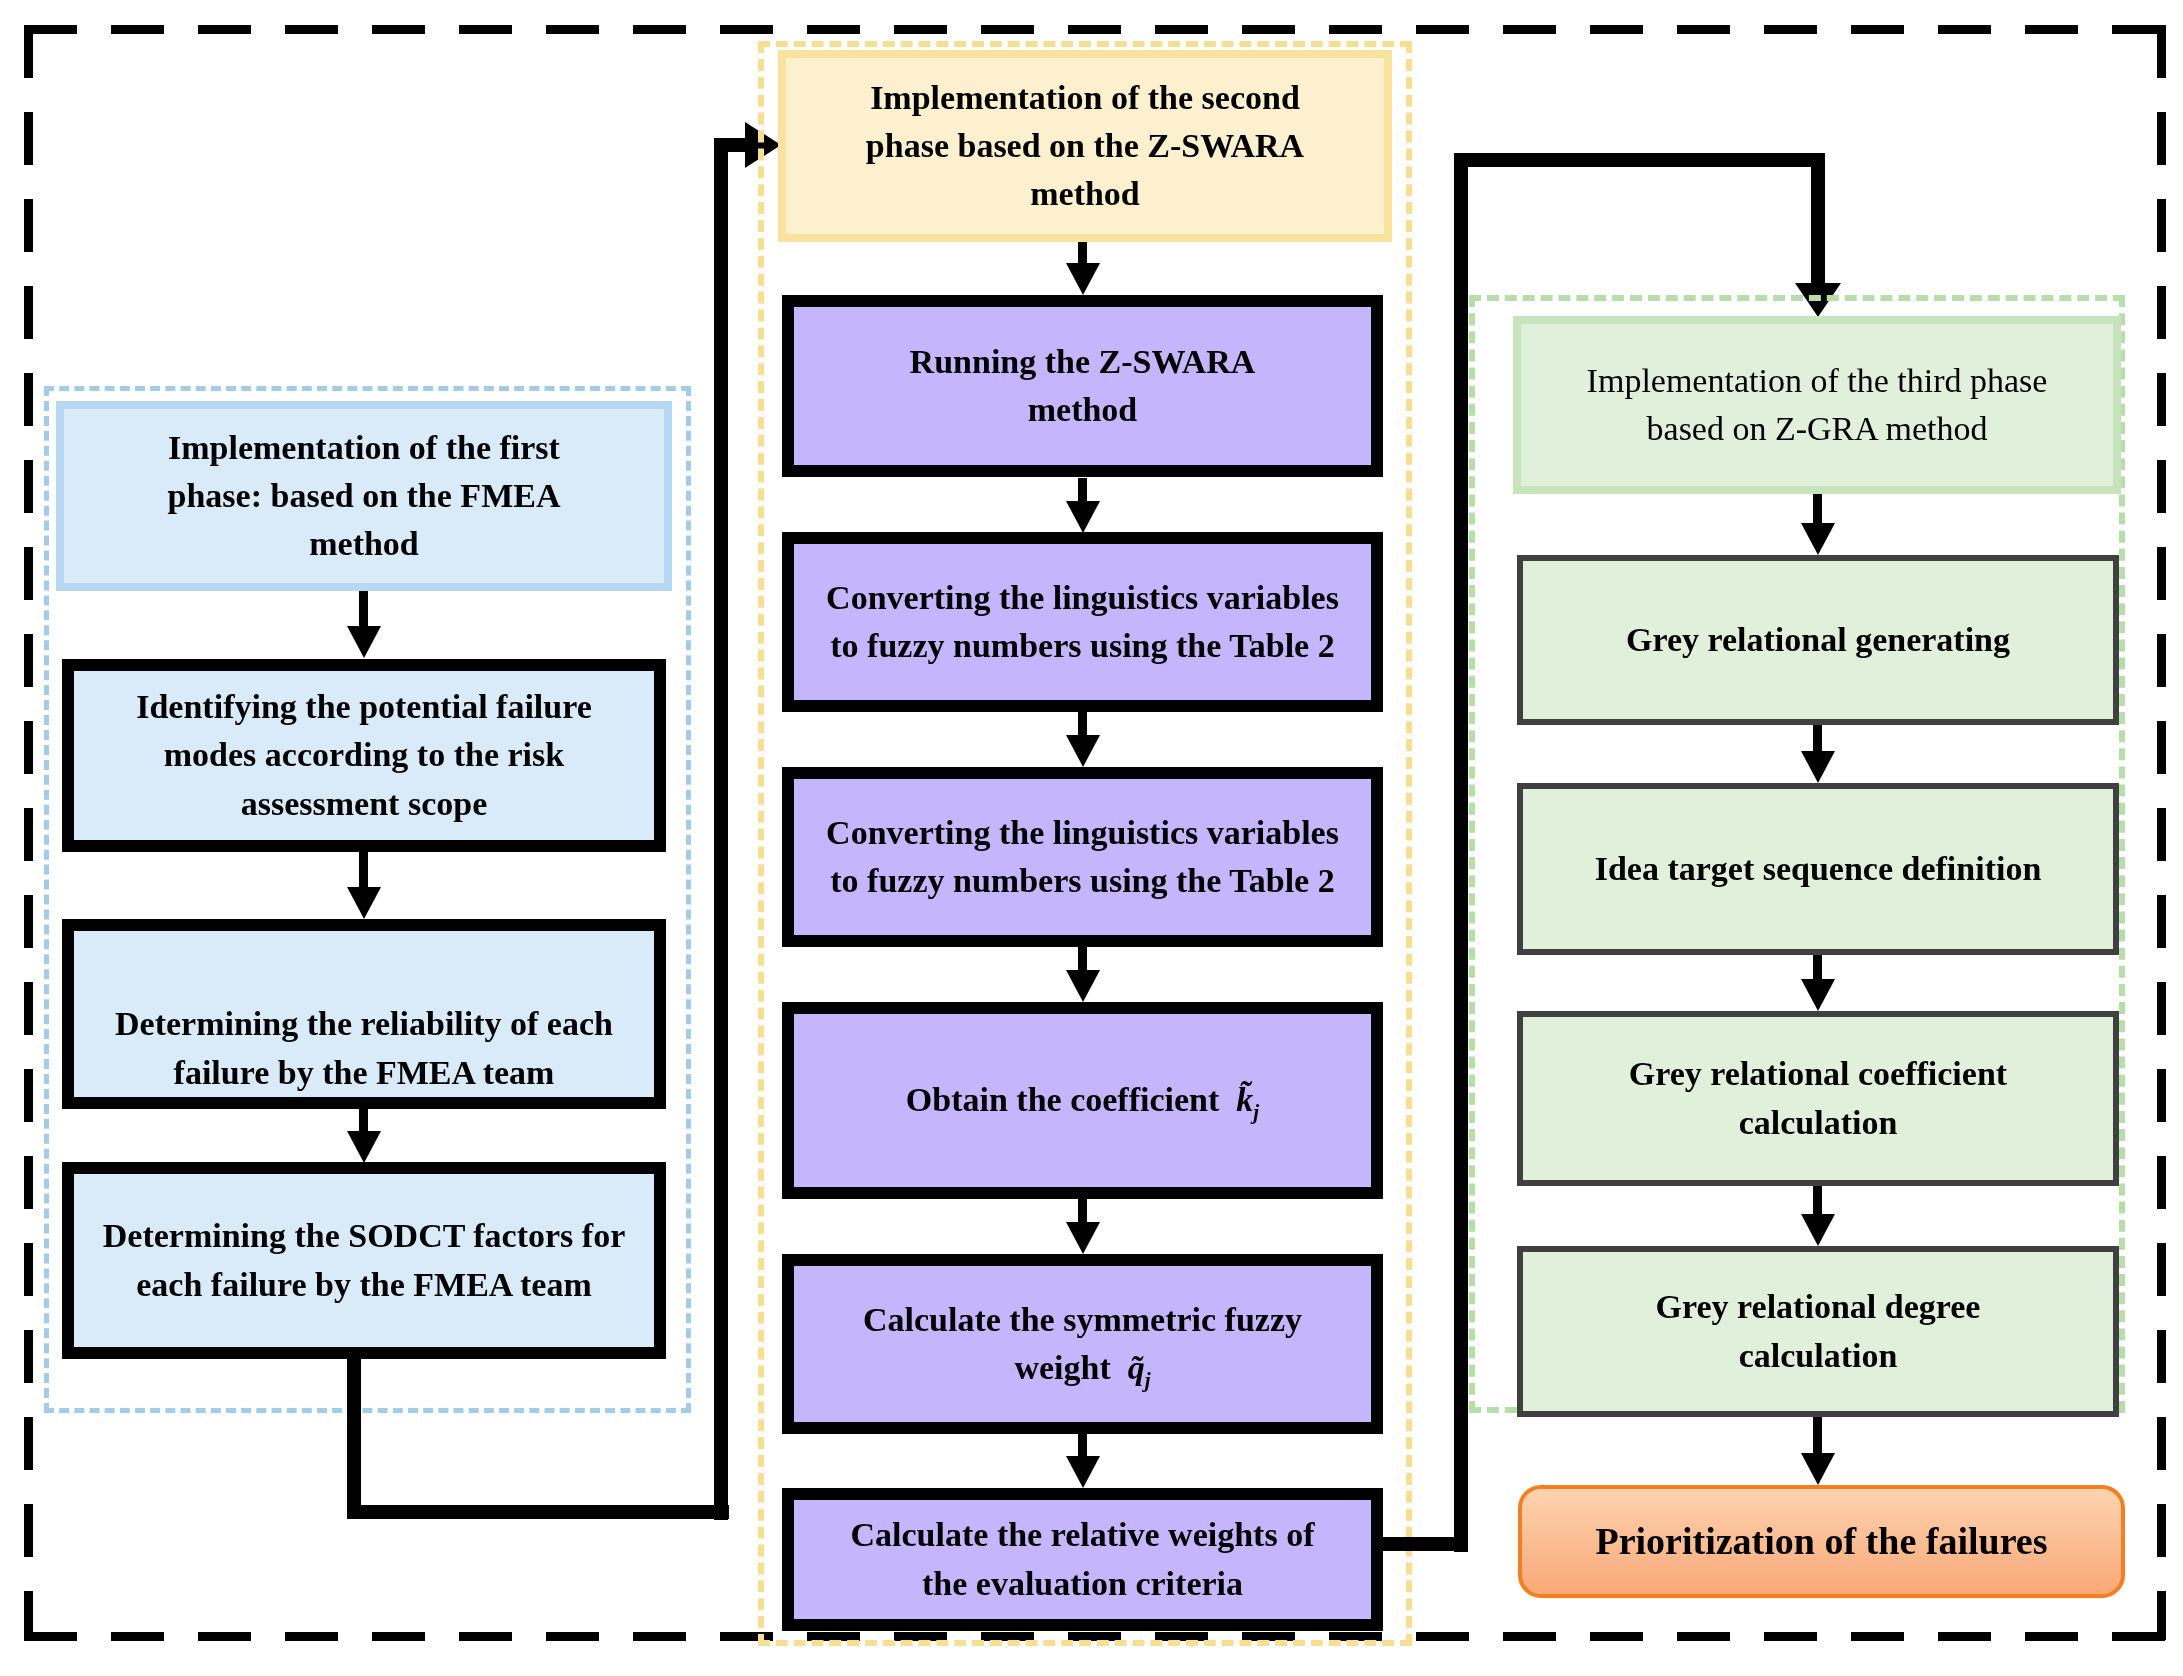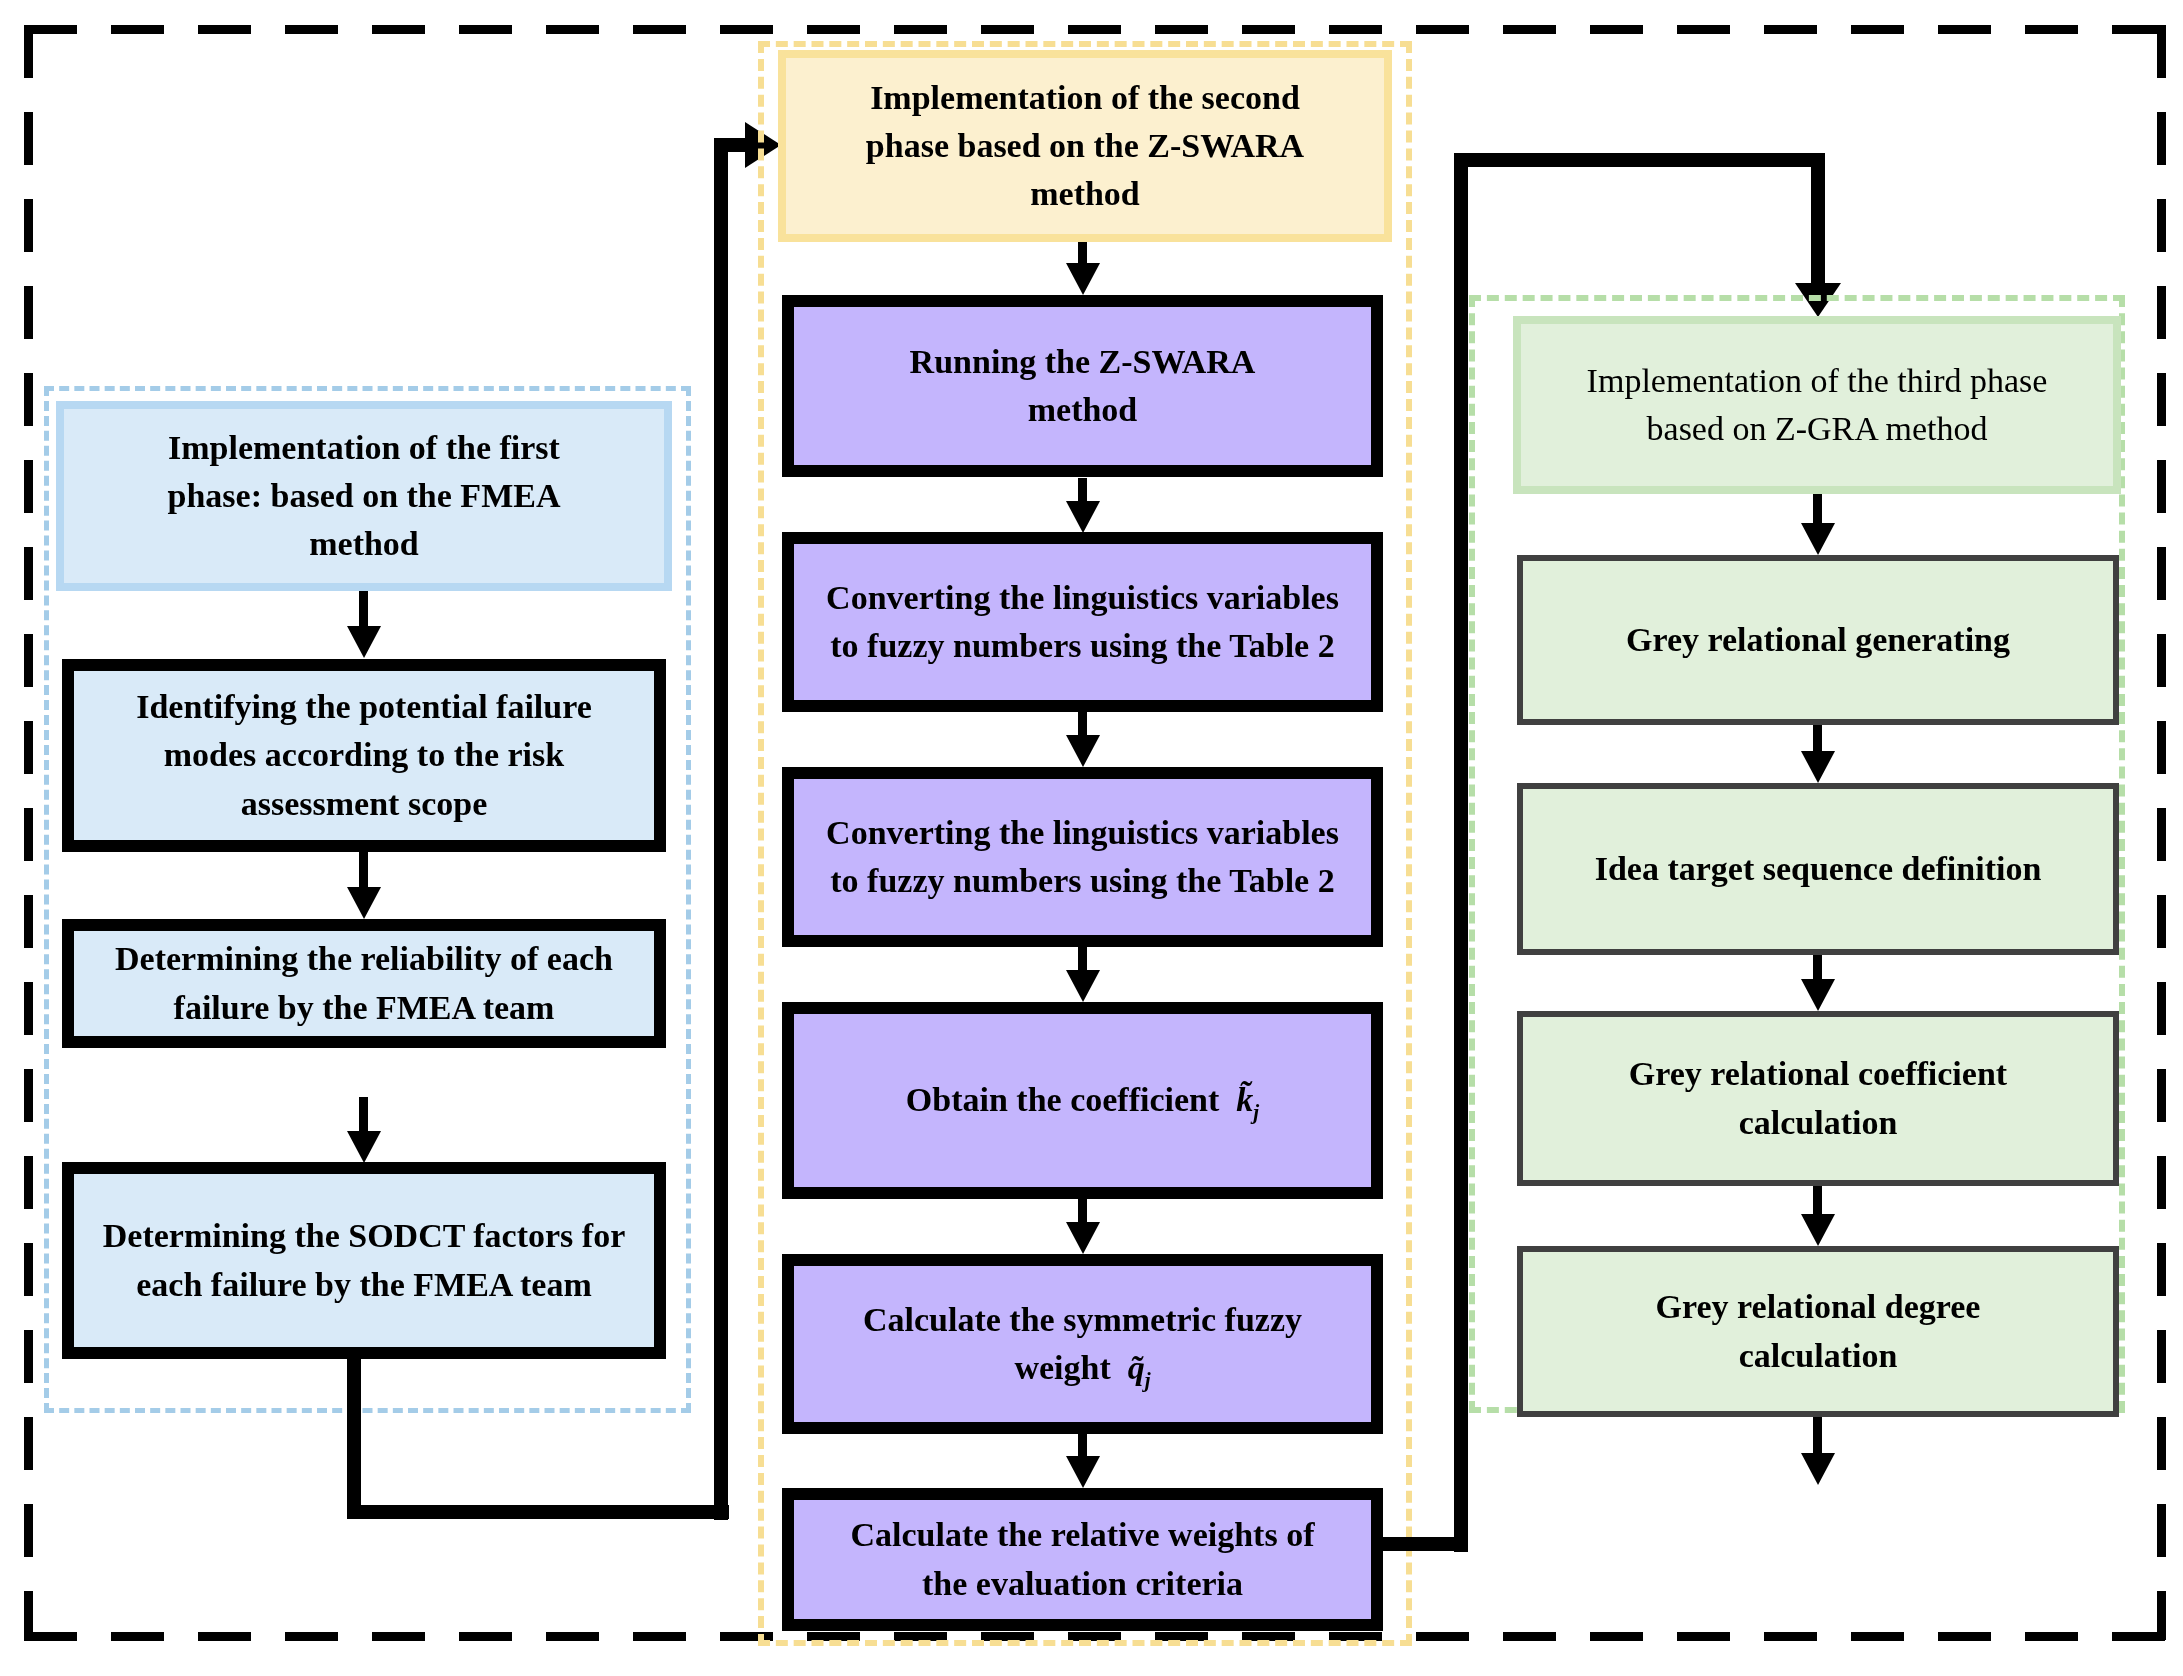--- a/index.html
+++ b/index.html
@@ -67,21 +67,21 @@
 
   <div class="node b-blue" style="left:62px;top:659px;width:604px;height:193px;padding:0 30px;">
     <span>Identifying the potential failure modes according to the risk assessment scope</span>
   </div>
 
   <div class="arrow-down" style="left:346px;top:852px;height:67px;">
     <div class="stem"></div>
     <div class="head"></div>
   </div>
 
-  <div class="node b-blue" style="left:62px;top:919px;width:604px;height:129px;padding:0 25px;">
+  <div class="node b-blue" style="left:62px;top:919px;width:604px;height:190px;padding:0 25px;align-items:flex-end;">
     <span>Determining the reliability of each failure by the FMEA team</span>
   </div>
 
   <div class="arrow-down" style="left:346px;top:1097px;height:66px;">
     <div class="stem"></div>
     <div class="head"></div>
   </div>
 
   <div class="node b-blue" style="left:62px;top:1162px;width:604px;height:197px;padding:0 19px;">
     <span>Determining the SODCT factors for each failure by the FMEA team</span>
@@ -205,15 +205,18 @@
 
   <div class="node b-green" style="left:1517px;top:1246px;width:602px;height:171px;padding:0 94px;text-align:center;">
     <span>Grey relational degree calculation</span>
   </div>
 
   <div class="arrow-down" style="left:1800px;top:1417px;height:68px;">
     <div class="stem"></div>
     <div class="head"></div>
   </div>
 
+  <div class="node b-orange" style="left:1518px;top:1485px;width:607px;height:113px;padding:0 22px;">
+    <span>Prioritization of the failures</span>
+  </div>
 
 </div>
 
 
 </body></html>

